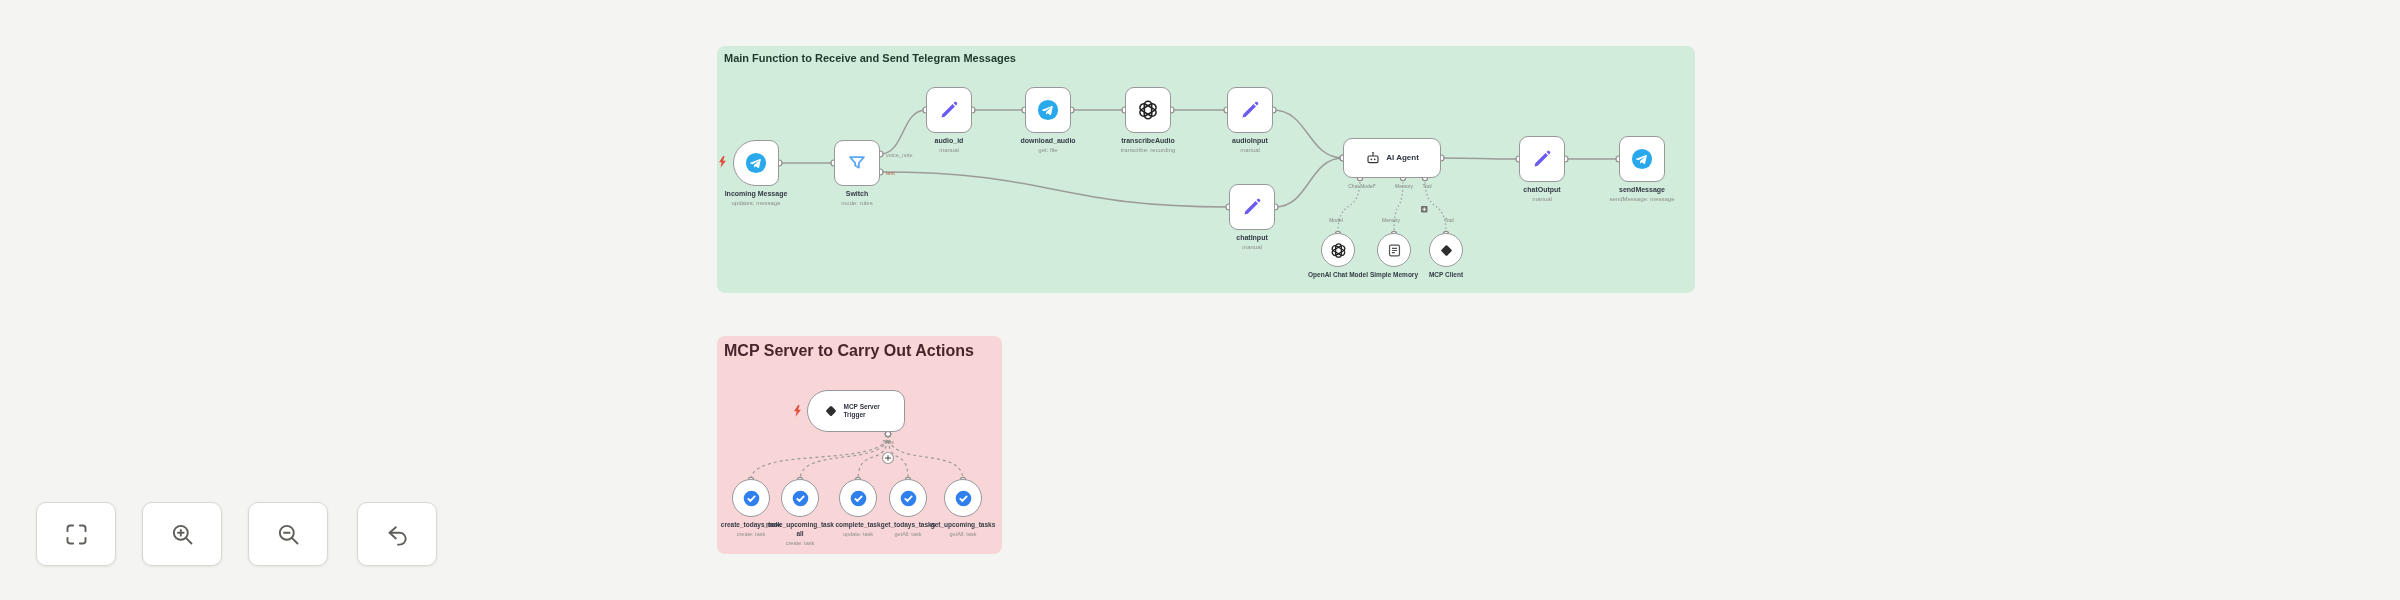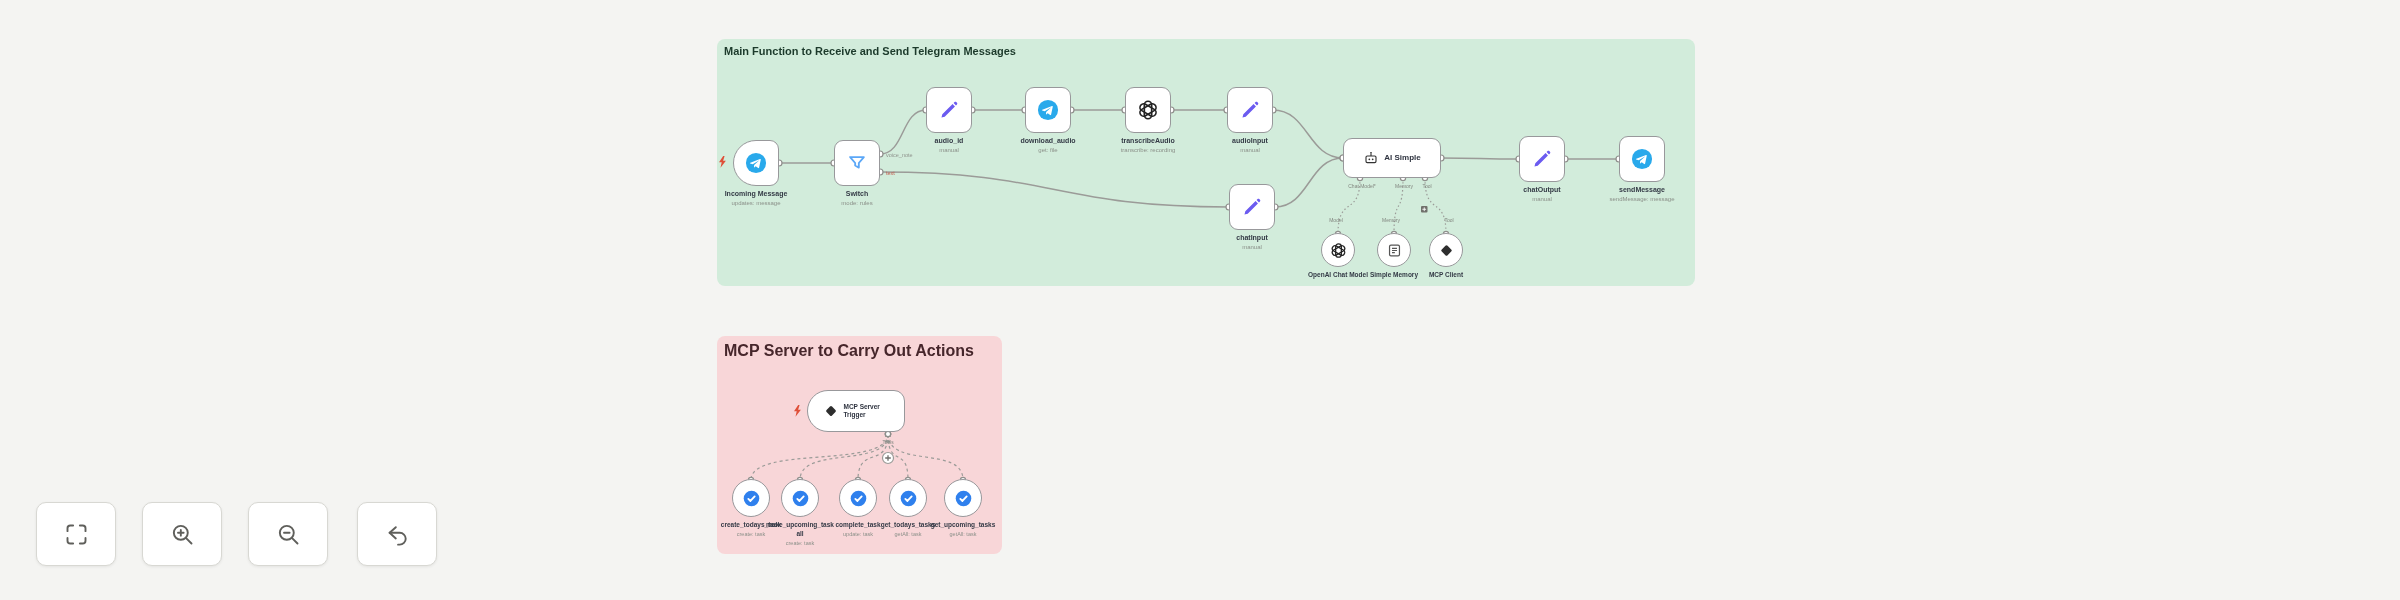--- a/index.html
+++ b/index.html
@@ -38,21 +38,21 @@
   .ctl:nth-child(1){left:36px;}
   .ctl:nth-child(2){left:142px;}
   .ctl:nth-child(3){left:248px;}
   .ctl:nth-child(4){left:357px;}
 </style>
 </head>
 <body>
 
 <div class="screen" id="screen" style="background: rgb(244, 244, 242);">
   <div id="groups-layer">
-      <div class="group" style="left: 717px; top: 39px; width: 978px; height: 247px; background: rgb(210, 236, 219);">
+      <div class="group" style="left: 717px; top: 46px; width: 978px; height: 247px; background: rgb(210, 236, 219);">
         <div class="group-title" style="color: rgb(28, 58, 43); font-size: 11px;">Main Function to Receive and Send Telegram Messages</div>
       </div>
       <div class="group" style="left: 717px; top: 336px; width: 285px; height: 218px; background: rgb(248, 214, 216);">
         <div class="group-title" style="color: rgb(70, 38, 43); font-size: 16px;">MCP Server to Carry Out Actions</div>
       </div>
     </div>
   <svg id="wires" width="2400" height="600">
       <path d="M779 163 C806.5 163, 806.5 163, 834 163" fill="none" stroke="#9b9b98" stroke-width="1.5"></path>
       <path d="M880 154 C905 154, 901 110, 926 110" fill="none" stroke="#9b9b98" stroke-width="1.5"></path>
       <path d="M880 172 C1054.5 172, 1054.5 207, 1229 207" fill="none" stroke="#9b9b98" stroke-width="1.5"></path>
@@ -184,21 +184,21 @@
           <svg viewBox="0 0 24 24">
             <g fill="none" stroke="#333" stroke-width="1.7">
               <rect x="4.5" y="9" width="15" height="10" rx="2"></rect>
               <path d="M12 9V5.5"></path>
             </g>
             <circle cx="9.5" cy="14" r="1.3" fill="#333"></circle>
             <circle cx="14.5" cy="14" r="1.3" fill="#333"></circle>
             <circle cx="12" cy="4.3" r="1.4" fill="#333"></circle>
           </svg>
         </div>
-        <div class="inner-label">AI Simple</div>
+        <div class="inner-label">AI Agent</div>
       </div>
       <div class="node square" style="left: 1519px; top: 136px; width: 46px; height: 46px;">
         <div class="icon">
           <svg viewBox="0 0 24 24">
             <path fill="#6b5bf0" d="M3.8 20.2l.9-3.5L15.9 5.5l2.6 2.6L7.3 19.3l-3.5.9zM17 4.4l1.1-1.1c.5-.5 1.3-.5 1.8 0l.8.8c.5.5.5 1.3 0 1.8L19.6 7 17 4.4z"></path>
           </svg>
         </div>
       </div>
       <div class="node square" style="left: 1619px; top: 136px; width: 46px; height: 46px;">
         <div class="icon">

